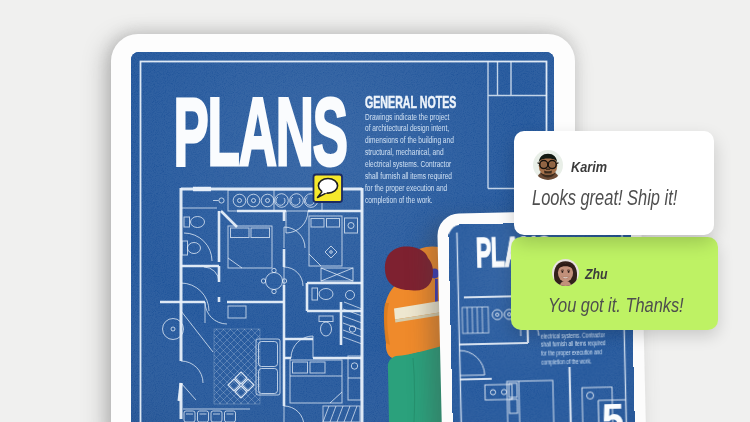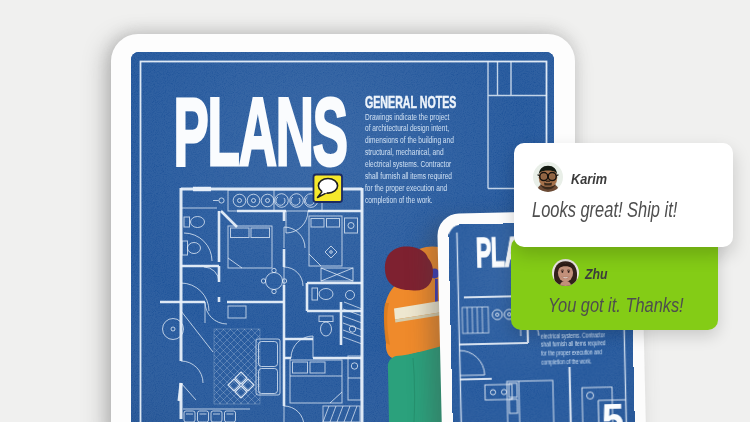--- a/index.html
+++ b/index.html
@@ -385,21 +385,21 @@
 
     <g transform="translate(149,215)">
             <text x="0" y="0" transform="scale(0.88,1)" font-family="Liberation Sans" font-weight="bold" font-size="46" fill="#fafcfe">5</text>
           </g>
   </g>
   </svg>
   </div>
 </div>
 
 <div class="abs" id="card-zhu" style="left:511px;top:237px;width:206.5px;height:93px;
-     background:#84cc16;border-radius:10px;box-shadow:0 6px 16px rgba(0,0,0,0.16);">
+     background:#bef264;border-radius:10px;box-shadow:0 6px 16px rgba(0,0,0,0.16);">
 
   <svg style="position:absolute;left:41px;top:21.5px;" width="27" height="27" viewBox="0 0 27 27">
     <defs>
         <clipPath id="zc">
           <circle cx="13.5" cy="13.5" r="13.5"></circle>
         </clipPath>
       </defs>
     <g clip-path="url(#zc)">
       <rect width="27" height="27" fill="#e9e2df"></rect>
       <path d="M2,17 C1.5,8 6,2.2 13.5,2.2 C21,2.2 25.5,8 25,17 L24,27 L3,27 Z" fill="#33211b"></path>
@@ -411,21 +411,21 @@
       <ellipse cx="16.6" cy="12.8" rx="1" ry="1.15" fill="#2e1d18"></ellipse>
       <path d="M9.9,17.6 C11.2,20 15.8,20 17.1,17.6 C15.6,18.4 11.4,18.4 9.9,17.6 Z" fill="#fdfdfd" stroke="#9c6a52" stroke-width="0.5"></path>
     </g>
   </svg>
 
   <div style="position:absolute;left:74px;top:28px;font-style:italic;font-weight:bold;font-size:15px;color:#3c3c3c;transform:scaleX(0.82);transform-origin:0 0;">Zhu</div>
 
   <div style="position:absolute;left:37px;top:56px;font-style:italic;font-size:21px;color:#4e4e4e;white-space:nowrap;transform:scaleX(0.78);transform-origin:0 0;">You got it. Thanks!</div>
 </div>
 
-<div class="abs" id="card-karim" style="left:513.5px;top:143px;width:219px;height:104px;
+<div class="abs" id="card-karim" style="left:513.5px;top:131px;width:200px;height:104px;
      background:#ffffff;border-radius:10px;box-shadow:0 8px 18px rgba(0,0,0,0.18);">
 
   <svg style="position:absolute;left:19px;top:18.5px;" width="30" height="30" viewBox="0 0 30 30">
     <defs>
         <clipPath id="kc">
           <circle cx="15" cy="15" r="15"></circle>
         </clipPath>
       </defs>
     <g clip-path="url(#kc)">
       <rect width="30" height="30" fill="#e9efe8"></rect>

